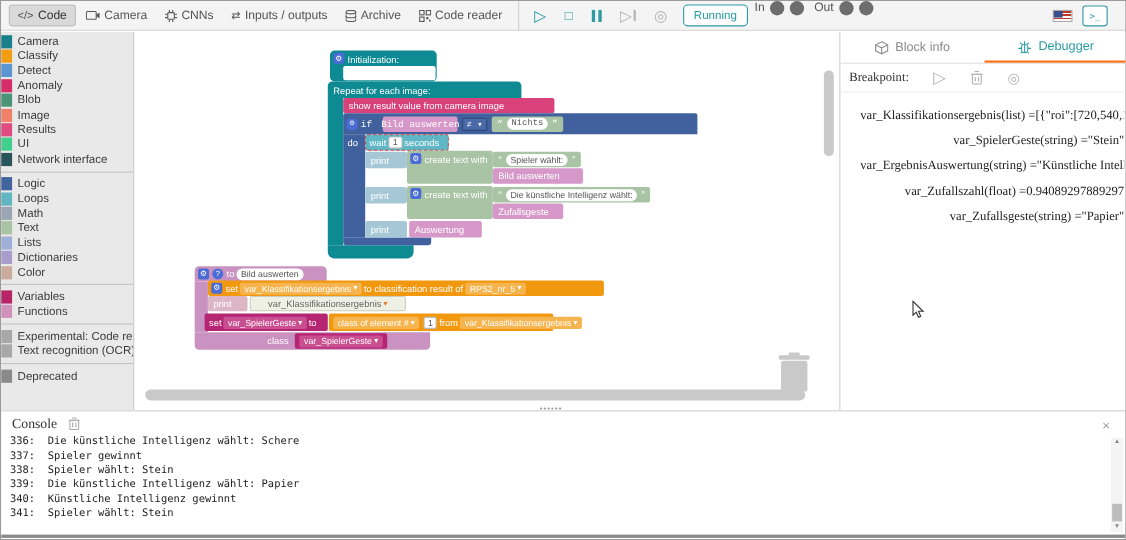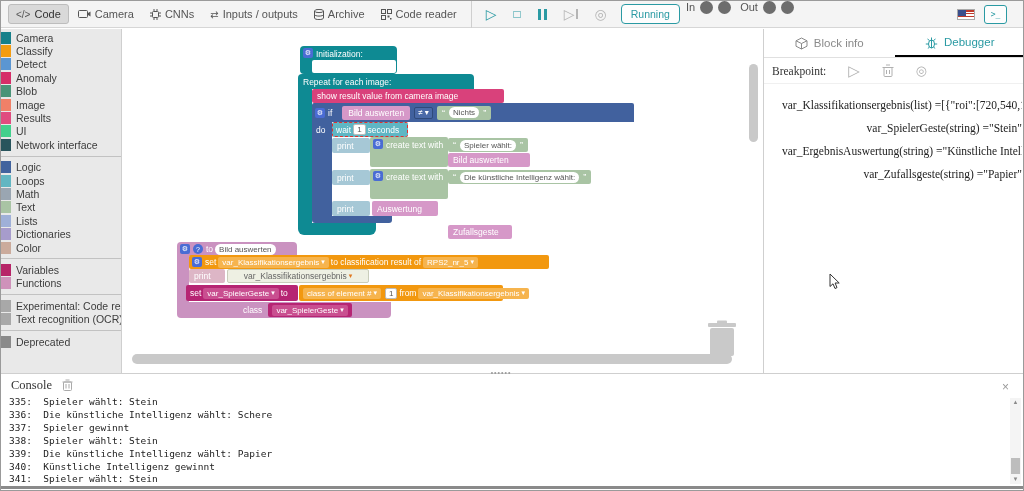--- a/index.html
+++ b/index.html
@@ -51,21 +51,21 @@
   .magenta { background:#b62573; } .fadedprint { background:#ddb6c6; }
   .neqchip { background:#4a6aa8; border:1px solid #2f4a7a; border-radius:2px; padding:0 3px; height:12px; display:inline-flex; align-items:center; font-size:8px; }
   .varlite { background:#eef0e3; border:1px solid #c9cdbb; color:#666; }
   #h-scrollbar { position:absolute; left:9px; top:325px; width:600px; height:10px; background:#c9c9c9; border-radius:5px; cursor:pointer; }
   #v-scrollbar { position:absolute; left:626px; top:35px; width:9px; height:78px; background:#c9c9c9; border-radius:5px; cursor:pointer; }
 
   
   #rightpanel { position:absolute; left:762px; top:28px; width:262px; height:344px; background:#fff; border-left:1px solid #cfcfcf;text-align:right; }
   #rtabs { display:flex; height:29px; border-bottom:1px solid #e0e0e0; }
   .rtab { flex:1; display:flex; align-items:center; justify-content:center; gap:6px; font-size:11.5px; color:#8a8a8a; cursor:pointer; }
-  .rtab.active { color:#2a9aa3; border-bottom:2px solid #000000; }
+  .rtab.active { color:#2a9aa3; border-bottom:2px solid #f97316; }
   #bp-row { display:flex; align-items:center; height:26px; padding-left:8px; border-bottom:1px solid #f0f0f0; gap:22px; }
   #bp-row .bplabel { font-family:"Liberation Serif",serif; font-size:11.5px; color:#333; }
   .bpicon { color:#b0b0b0; font-size:13px; cursor:pointer; line-height:1; }
   #vars { padding:10px 0 0 18px; }
   .varline { font-family:"Liberation Serif",serif; font-size:11.5px; color:#222; line-height:23px; white-space:nowrap; overflow:hidden; width:240px; }
 
   
   #console { position:absolute; left:0; top:372px; width:1022px; height:116px; background:#fff; border-top:1px solid #cfcfcf; border-bottom:3px solid #8a8a8a; }
   #console-header { display:flex; align-items:center; height:22px; padding-left:10px; gap:10px; }
   #console-title { font-family:"Liberation Serif",serif; font-size:12.5px; color:#333; }
@@ -265,21 +265,21 @@
     <div class="blk teal" style="left:175px; top:45px; width:176px; height:15px; border-radius:4px 4px 0 0;">
         <span class="pad">Repeat for each image:</span>
       </div>
     <div class="teal" style="position:absolute; left:175px; top:60px; width:14px; height:134px;"></div>
     <div class="teal" style="position:absolute; left:175px; top:194px; width:78px; height:12px; border-radius:0 0 6px 6px;"></div>
 
     <div class="blk pinkst" style="left:189px; top:60px; width:192px; height:14px; border-radius:2px;">
         <span class="pad">show result value from camera image</span>
       </div>
 
-    <div class="blk blue" style="left:189px; top:74px; width:322px; height:19px; border-radius:2px 2px 0 0;">
+    <div class="blk blue" style="left:189px; top:74px; width:322px; height:19px; border-radius:2px 2px 0 0;font-family:Liberation Mono, monospace;">
       <span class="gearchip">⚙</span>
       <span>if</span>
       <span class="blk pcall" style="position:static; margin-left:10px; width:68px; height:14px; border-radius:2px; justify-content:center;">
           <span>Bild auswerten</span>
         </span>
       <span class="neqchip" style="margin-left:4px;">
           <span>≠ ▾</span>
         </span>
       <span class="blk grn" style="position:static; margin-left:4px; height:14px; border-radius:2px; padding:0 3px;">
         <span class="quote">“</span>
@@ -318,21 +318,21 @@
       </div>
     <div class="blk grn" style="left:247px; top:140px; width:78px; height:30px; border-radius:2px; align-items:flex-start;">
       <span class="gearchip" style="margin-top:2px;">⚙</span>
       <span style="margin-top:3px;">create text with</span>
     </div>
     <div class="blk grn" style="left:325px; top:141px; height:14px; border-radius:2px; padding:0 3px;">
       <span class="quote">“</span>
       <span class="fieldw">Die künstliche Intelligenz wählt:</span>
       <span class="quote">”</span>
     </div>
-    <div class="blk pcall" style="left:325px; top:156px; width:64px; height:14px; border-radius:2px;margin-top:40px;">
+    <div class="blk pcall" style="left:325px; top:156px; width:64px; height:14px; border-radius:2px;">
         <span class="pad">Zufallsgeste</span>
       </div>
 
     <div class="blk printc" style="left:209px; top:172px; width:38px; height:15px; border-radius:2px;">
         <span class="pad">print</span>
       </div>
     <div class="blk pcall" style="left:249px; top:172px; width:66px; height:15px; border-radius:2px;">
         <span class="pad">Auswertung</span>
       </div>
 
@@ -427,36 +427,36 @@
       <svg width="12" height="13" viewBox="0 0 12 13" style="cursor:pointer;">
           <rect x="2" y="3.5" width="8" height="9" rx="1" fill="none" stroke="#b0b0b0"></rect>
           <path d="M0.5 3.5h11 M4 1h4 M4.5 6v4 M7.5 6v4" stroke="#b0b0b0" fill="none"></path>
         </svg>
       <span class="bpicon">◎</span>
     </div>
     <div id="vars">
       <div class="varline">var_Klassifikationsergebnis(list) =[{"roi":[720,540,1440,1080,""],"</div>
       <div class="varline">var_SpielerGeste(string) ="Stein"</div>
       <div class="varline">var_ErgebnisAuswertung(string) ="Künstliche Intelligenz gewinnt"</div>
+      <div class="varline">var_Zufallszahl(float) =0.94089297889297</div>
       <div class="varline">var_Zufallsgeste(string) ="Papier"</div>
     </div>
   </div>
 
   <div id="console">
     <div id="divider-handle">••••••</div>
     <div id="console-header">
       <span id="console-title">Console</span>
       <svg width="11" height="12" viewBox="0 0 11 12" style="cursor:pointer;">
           <rect x="1.5" y="3" width="8" height="8.5" rx="1" fill="none" stroke="#aaa"></rect>
           <path d="M0.5 3h10 M3.5 1h4 M4 5v4.5 M7 5v4.5" stroke="#aaa" fill="none"></path>
         </svg>
       <span id="console-close">×</span>
     </div>
     <div>
-      <div class="cline">335:  Spieler wählt: Stein</div>
       <div class="cline">336:  Die künstliche Intelligenz wählt: Schere</div>
       <div class="cline">337:  Spieler gewinnt</div>
       <div class="cline">338:  Spieler wählt: Stein</div>
       <div class="cline">339:  Die künstliche Intelligenz wählt: Papier</div>
       <div class="cline">340:  Künstliche Intelligenz gewinnt</div>
       <div class="cline">341:  Spieler wählt: Stein</div>
     </div>
     <div id="console-scroll">
       <div class="arr">▲</div>
       <div id="console-thumb"></div>

